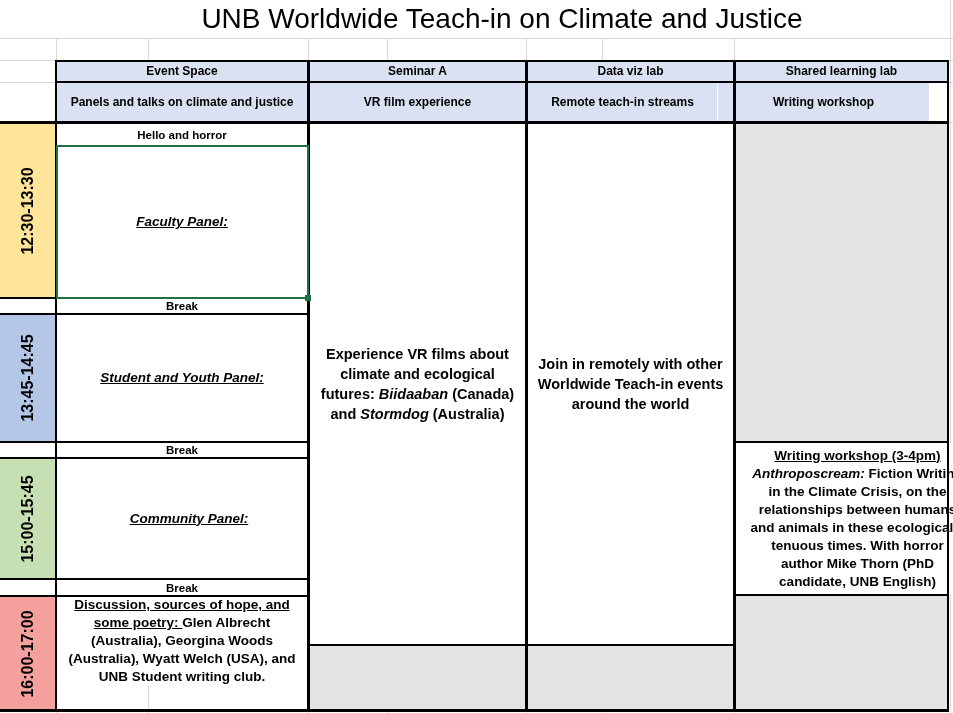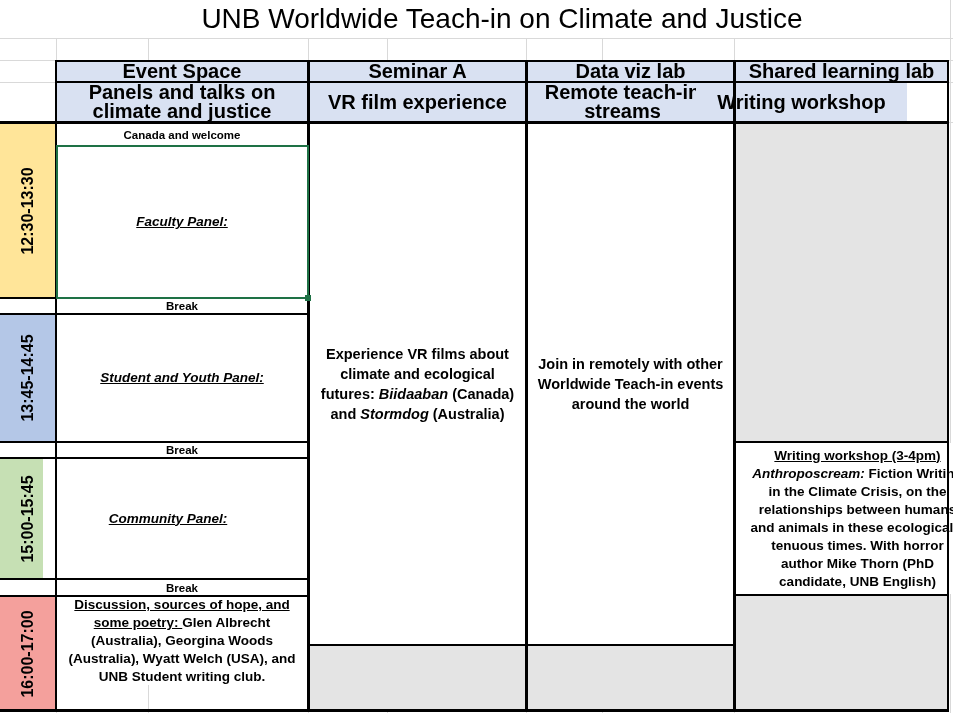--- a/index.html
+++ b/index.html
@@ -13,21 +13,21 @@
     position: absolute; left: 56px; top: 0; width: 892px; height: 38px;
     display: flex; align-items: center; justify-content: center;
     font-size: 28px; background: #fff;
   }
 
   .cell {
     position: absolute; display: flex; align-items: center; justify-content: center;
     text-align: center; font-weight: bold; font-size: 13.5px; line-height: 18px;
     background: #fff;
   }
-  .hdr { background: #d9e1f2; font-size: 20px; line-height: 19px; }
+  .hdr { background: #d9e1f2; font-size: 12px; line-height: 19px; }
   .gray { background: #e4e4e4; }
   .small { font-size: 11.5px; }
   .u { text-decoration: underline; }
   .i { font-style: italic; }
 
   .time {
     position: absolute; left: 0; width: 56px;
     display: flex; align-items: center; justify-content: center;
   }
   .time span {
@@ -58,54 +58,54 @@
 <div class="title">UNB Worldwide Teach-in on Climate and Justice</div>
 
 <div class="cell hdr" style="left:57px;top:62px;width:250px;height:19px">Event Space</div>
 <div class="cell hdr" style="left:310px;top:62px;width:215px;height:19px">Seminar A</div>
 <div class="cell hdr" style="left:528px;top:62px;width:205px;height:19px">Data viz lab</div>
 <div class="cell hdr" style="left:736px;top:62px;width:211px;height:19px">Shared learning lab</div>
 
 <div class="cell hdr" style="left:57px;top:83px;width:250px;height:38px">Panels and talks on climate and justice</div>
 <div class="cell hdr" style="left:310px;top:83px;width:215px;height:38px">VR film experience</div>
 <div class="cell hdr" style="left:528px;top:83px;width:189px;height:38px">Remote teach-in streams</div>
-<div class="cell hdr" style="left:696px;top:83px;width:211px;height:38px">Writing workshop</div>
+<div class="cell hdr" style="left:718px;top:83px;width:211px;height:38px">Writing workshop</div>
 
 <div class="time" style="top:124px;height:174px;background:#ffe599">
     <span>12:30-13:30</span>
   </div>
 <div class="time" style="top:314px;height:128px;background:#b4c7e7">
     <span>13:45-14:45</span>
   </div>
 <div class="time" style="top:458px;height:121px;background:#c6e0b4">
     <span>15:00-15:45</span>
   </div>
 <div class="time" style="top:597px;height:113px;background:#f4a09c">
     <span>16:00-17:00</span>
   </div>
 
-<div class="cell small" style="left:57px;top:124px;width:250px;height:22px">Canada and welcome</div>
+<div class="cell small" style="left:57px;top:124px;width:250px;height:22px">Hello and horror</div>
 
 <div class="cell" style="left:57px;top:146px;width:250px;height:152px;padding:0 3px">
   <div>
     <span class="u i">Faculty Panel: </span><br>
   </div>
 </div>
 
 <div class="cell small" style="left:57px;top:299px;width:250px;height:14px">Break</div>
 
 <div class="cell" style="left:57px;top:315px;width:250px;height:126px;padding:0 6px">
   <div>
     <span class="u i">Student and Youth Panel:</span><br>
   </div>
 </div>
 
 <div class="cell small" style="left:57px;top:443px;width:250px;height:14px">Break</div>
 
-<div class="cell" style="left:43px;top:459px;width:250px;height:119px;padding:0 2px">
+<div class="cell" style="left:64px;top:459px;width:250px;height:119px;padding:0 2px">
   <div>
     <span class="u i">Community Panel: </span><br>
   </div>
 </div>
 
 <div class="cell small" style="left:57px;top:580px;width:250px;height:15px">Break</div>
 
 <div class="cell" style="left:57px;top:597px;width:250px;height:88px;padding:0 3px">
   <div>
     <span class="u">Discussion, sources of hope, and some poetry: </span><span>Glen Albrecht (Australia), Georgina Woods (Australia), Wyatt Welch (USA), and UNB Student writing club.</span>

